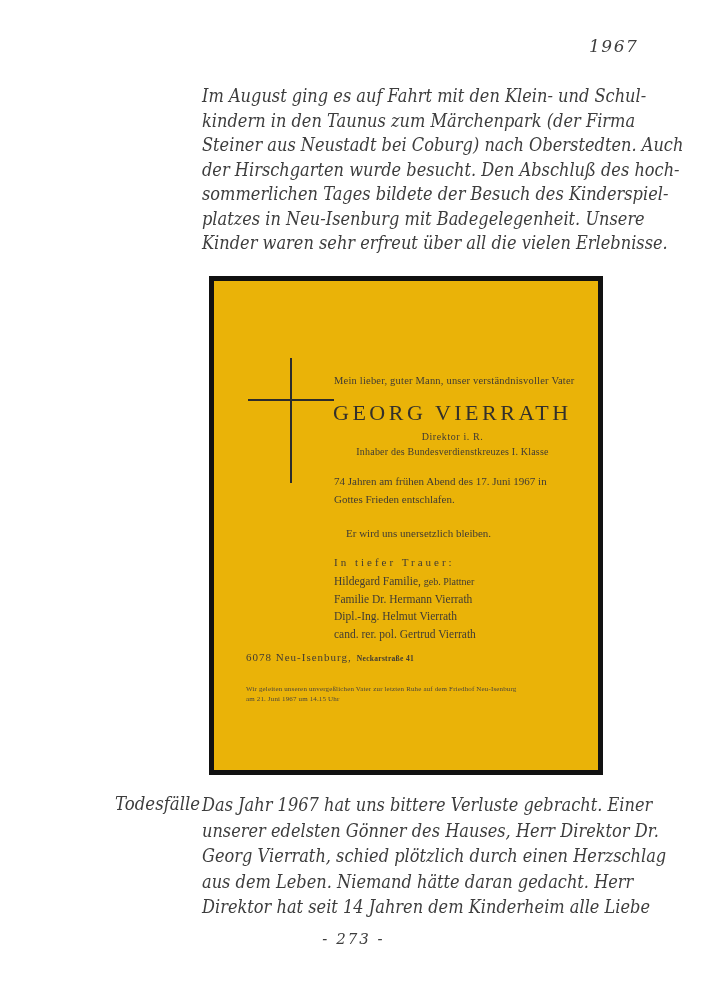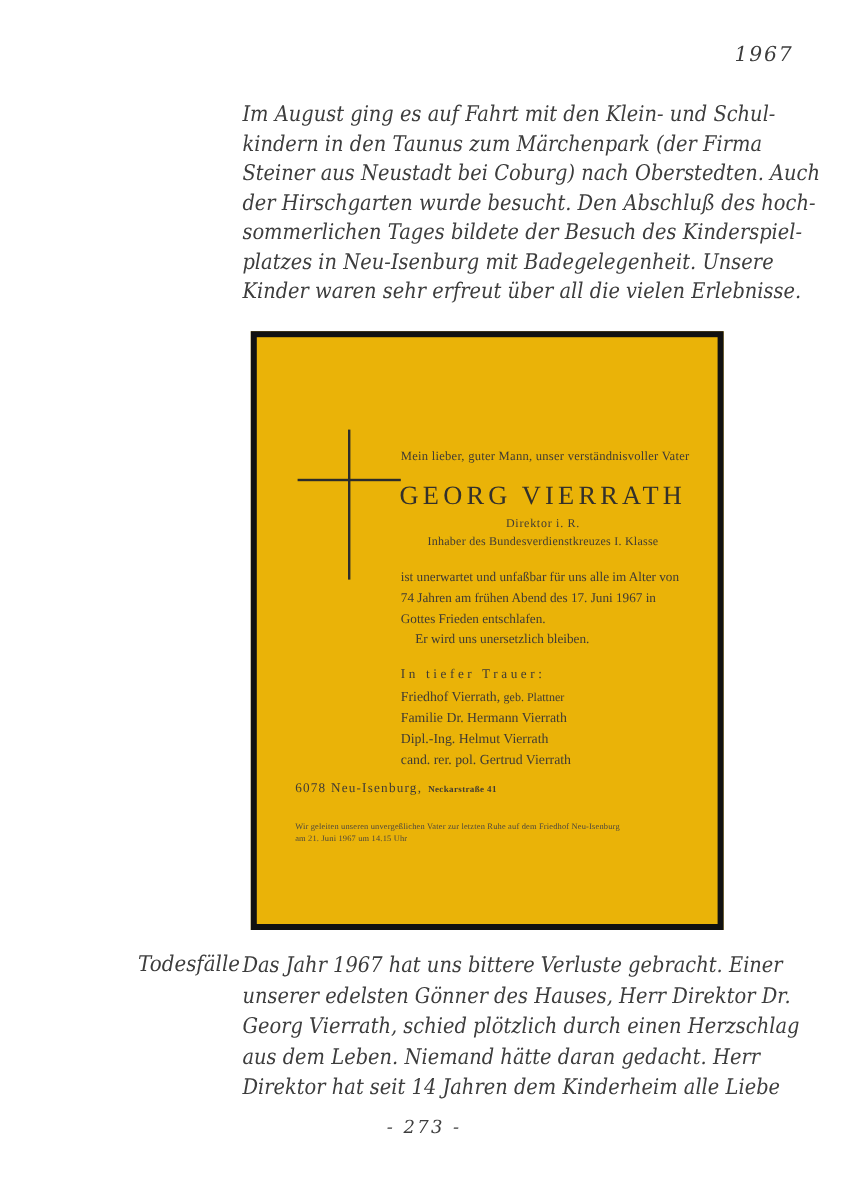--- a/index.html
+++ b/index.html
@@ -11,21 +11,21 @@
     overflow: hidden;
   }
   
   .hw {
     font-family: "DejaVu Serif", serif;
     font-style: italic;
     color: #3d3d3d;
   }
   .year {
     position: absolute;
-    left: 612px;
+    left: 589px;
     top: 36px;
     font-size: 17px;
     letter-spacing: 1.5px;
   }
   .para { position: absolute; left: 202px; width: 460px; }
   .para .hw-line { white-space: nowrap; }
   .para-august {
     top: 84px;
     font-size: 18px;
     line-height: 24.5px;
@@ -180,30 +180,29 @@
       <div class="cross-v"></div>
       <div class="cross-h"></div>
     </div>
 
     <div class="intro">Mein lieber, guter Mann, unser verständnisvoller Vater</div>
     <div class="deceased-name">GEORG VIERRATH</div>
     <div class="deceased-title">Direktor i. R.</div>
     <div class="deceased-honor">Inhaber des Bundesverdienstkreuzes I. Klasse</div>
 
     <div class="announcement">
-      <div>ist unerwartet und unfaßbar für uns alle im Alter von</div>
       <div>74 Jahren am frühen Abend des 17. Juni 1967 in</div>
       <div>Gottes Frieden entschlafen.</div>
     </div>
 
     <div class="remembrance">Er wird uns unersetzlich bleiben.</div>
     <div class="mourning-header">In tiefer Trauer:</div>
 
     <div class="mourners">
-      <div class="mourner"><span>Friedhof Vierrath,</span> <span class="small">geb. Plattner</span></div>
+      <div class="mourner"><span>Hildegard Familie,</span> <span class="small">geb. Plattner</span></div>
       <div class="mourner"><span>Familie Dr. Hermann Vierrath</span></div>
       <div class="mourner"><span>Dipl.-Ing. Helmut Vierrath</span></div>
       <div class="mourner"><span>cand. rer. pol. Gertrud Vierrath</span></div>
     </div>
 
     <div class="address">
       <span class="city">6078 Neu-Isenburg,</span><span class="street">Neckarstraße 41</span>
     </div>
 
     <div class="fine funeral">

